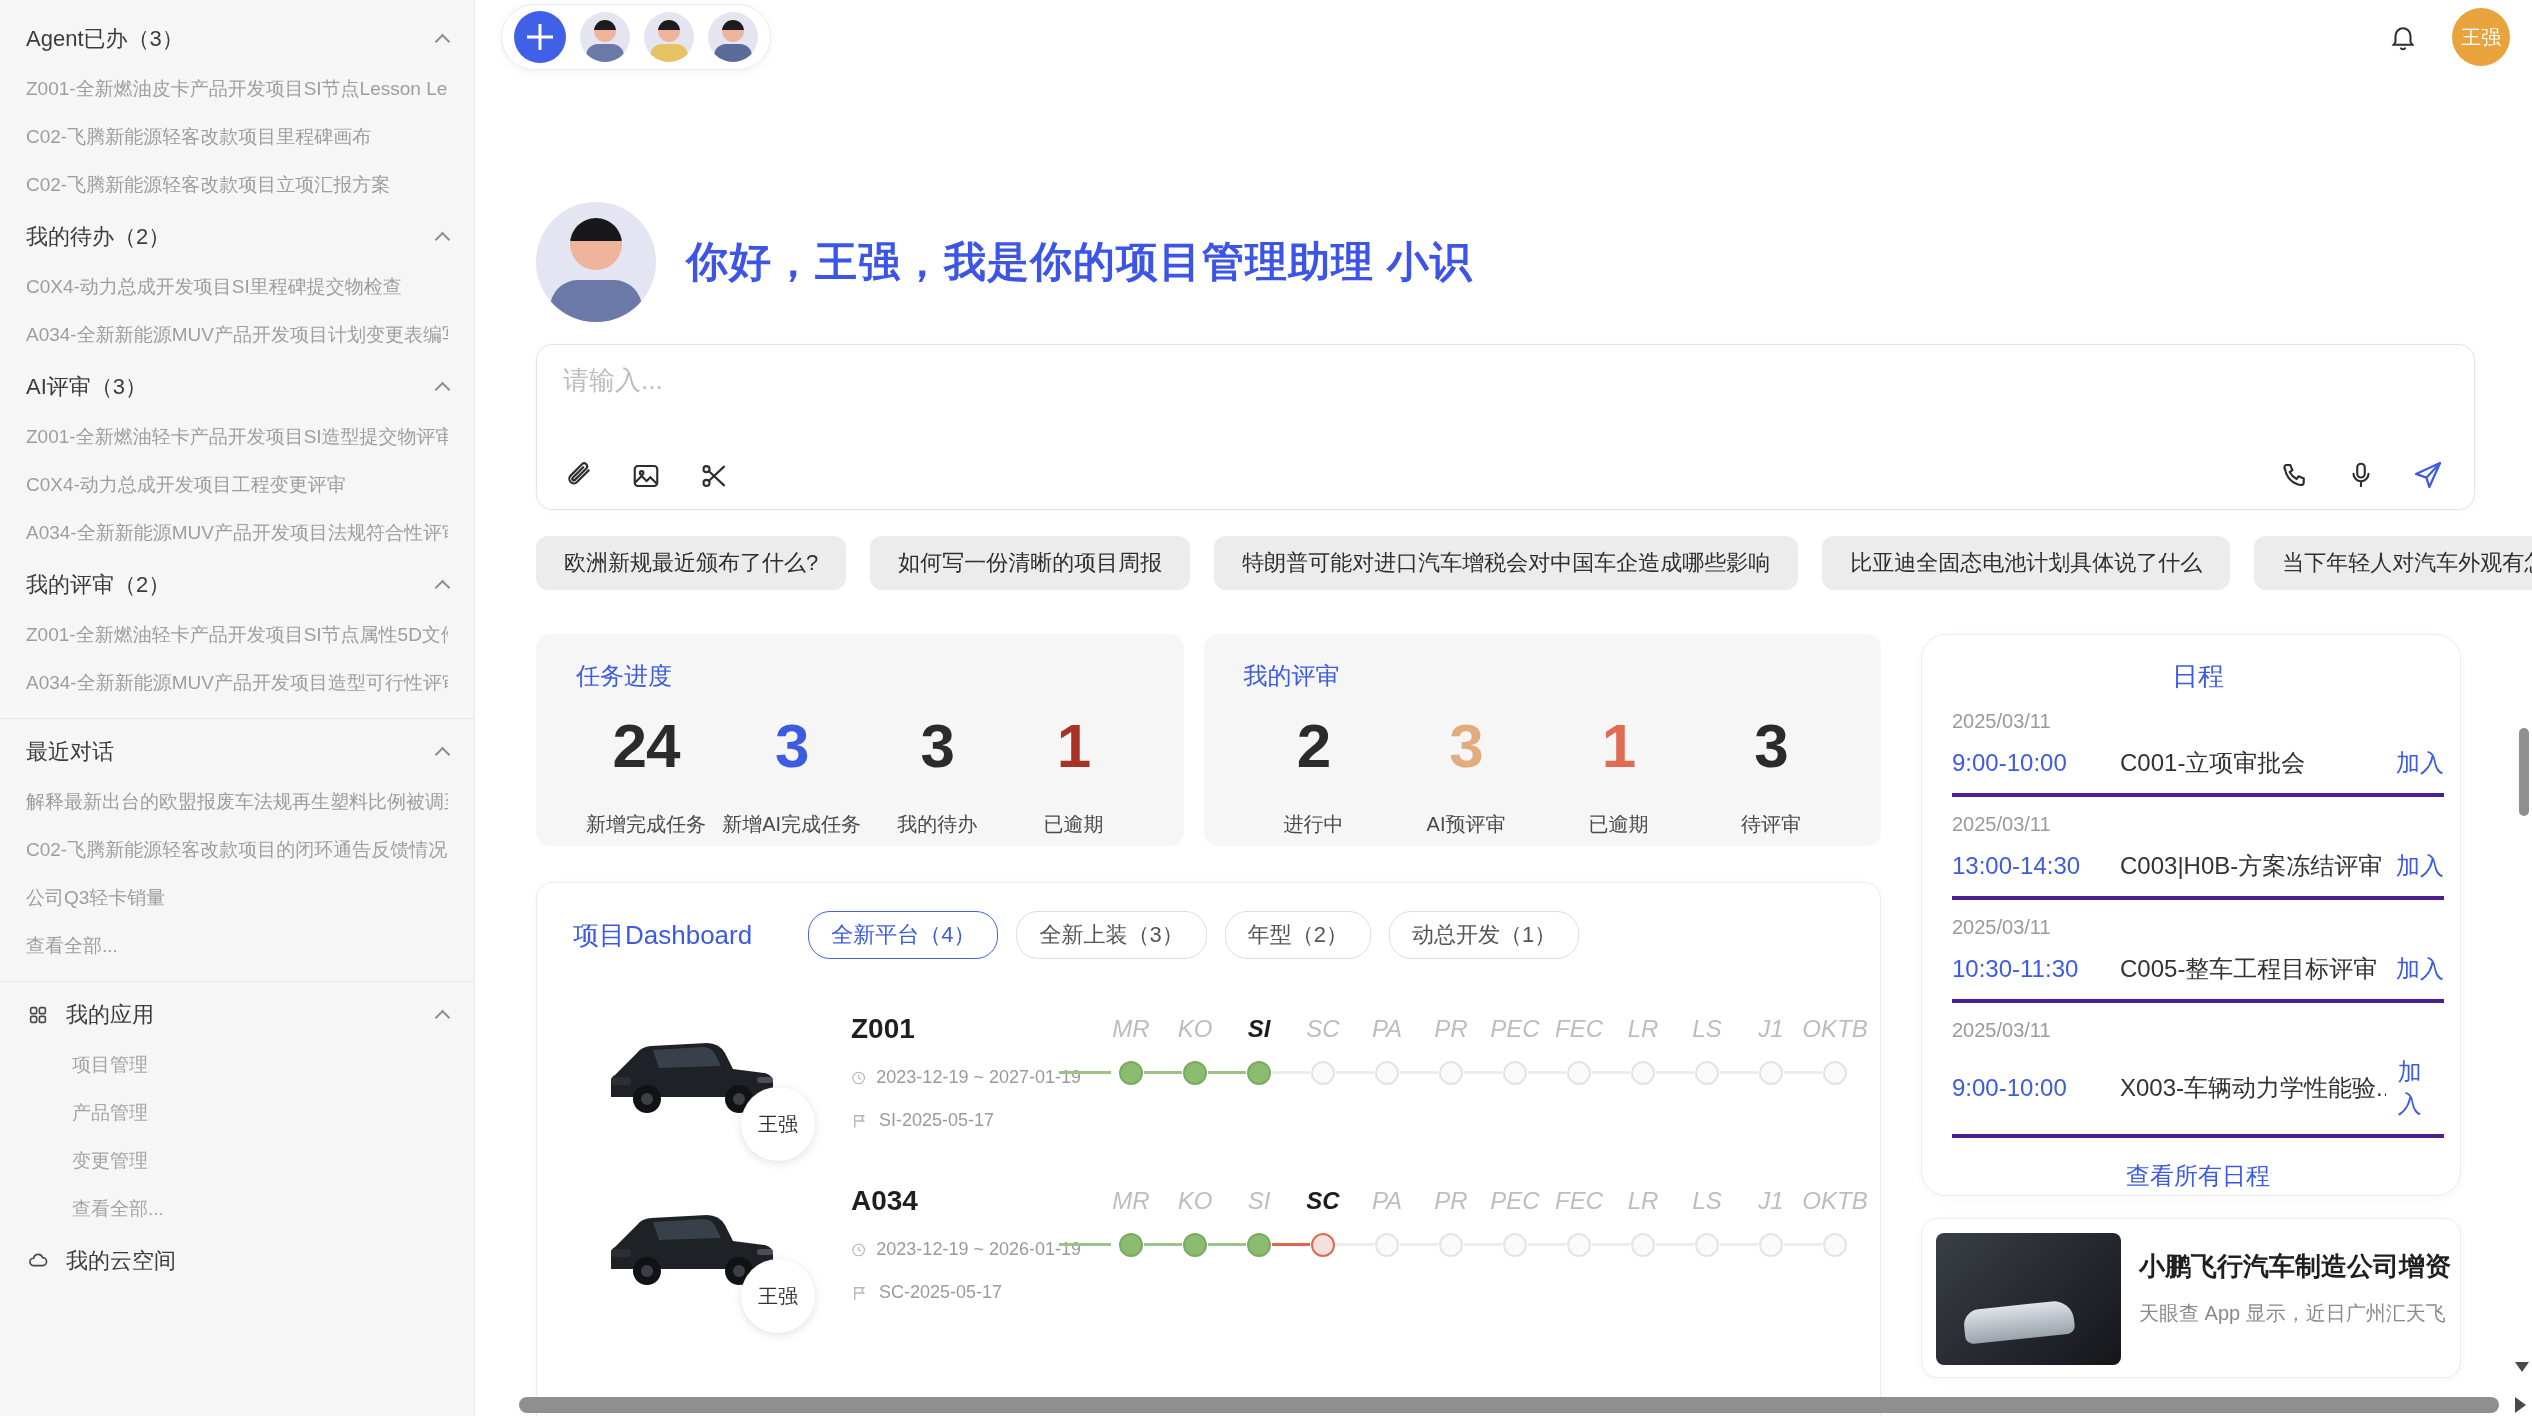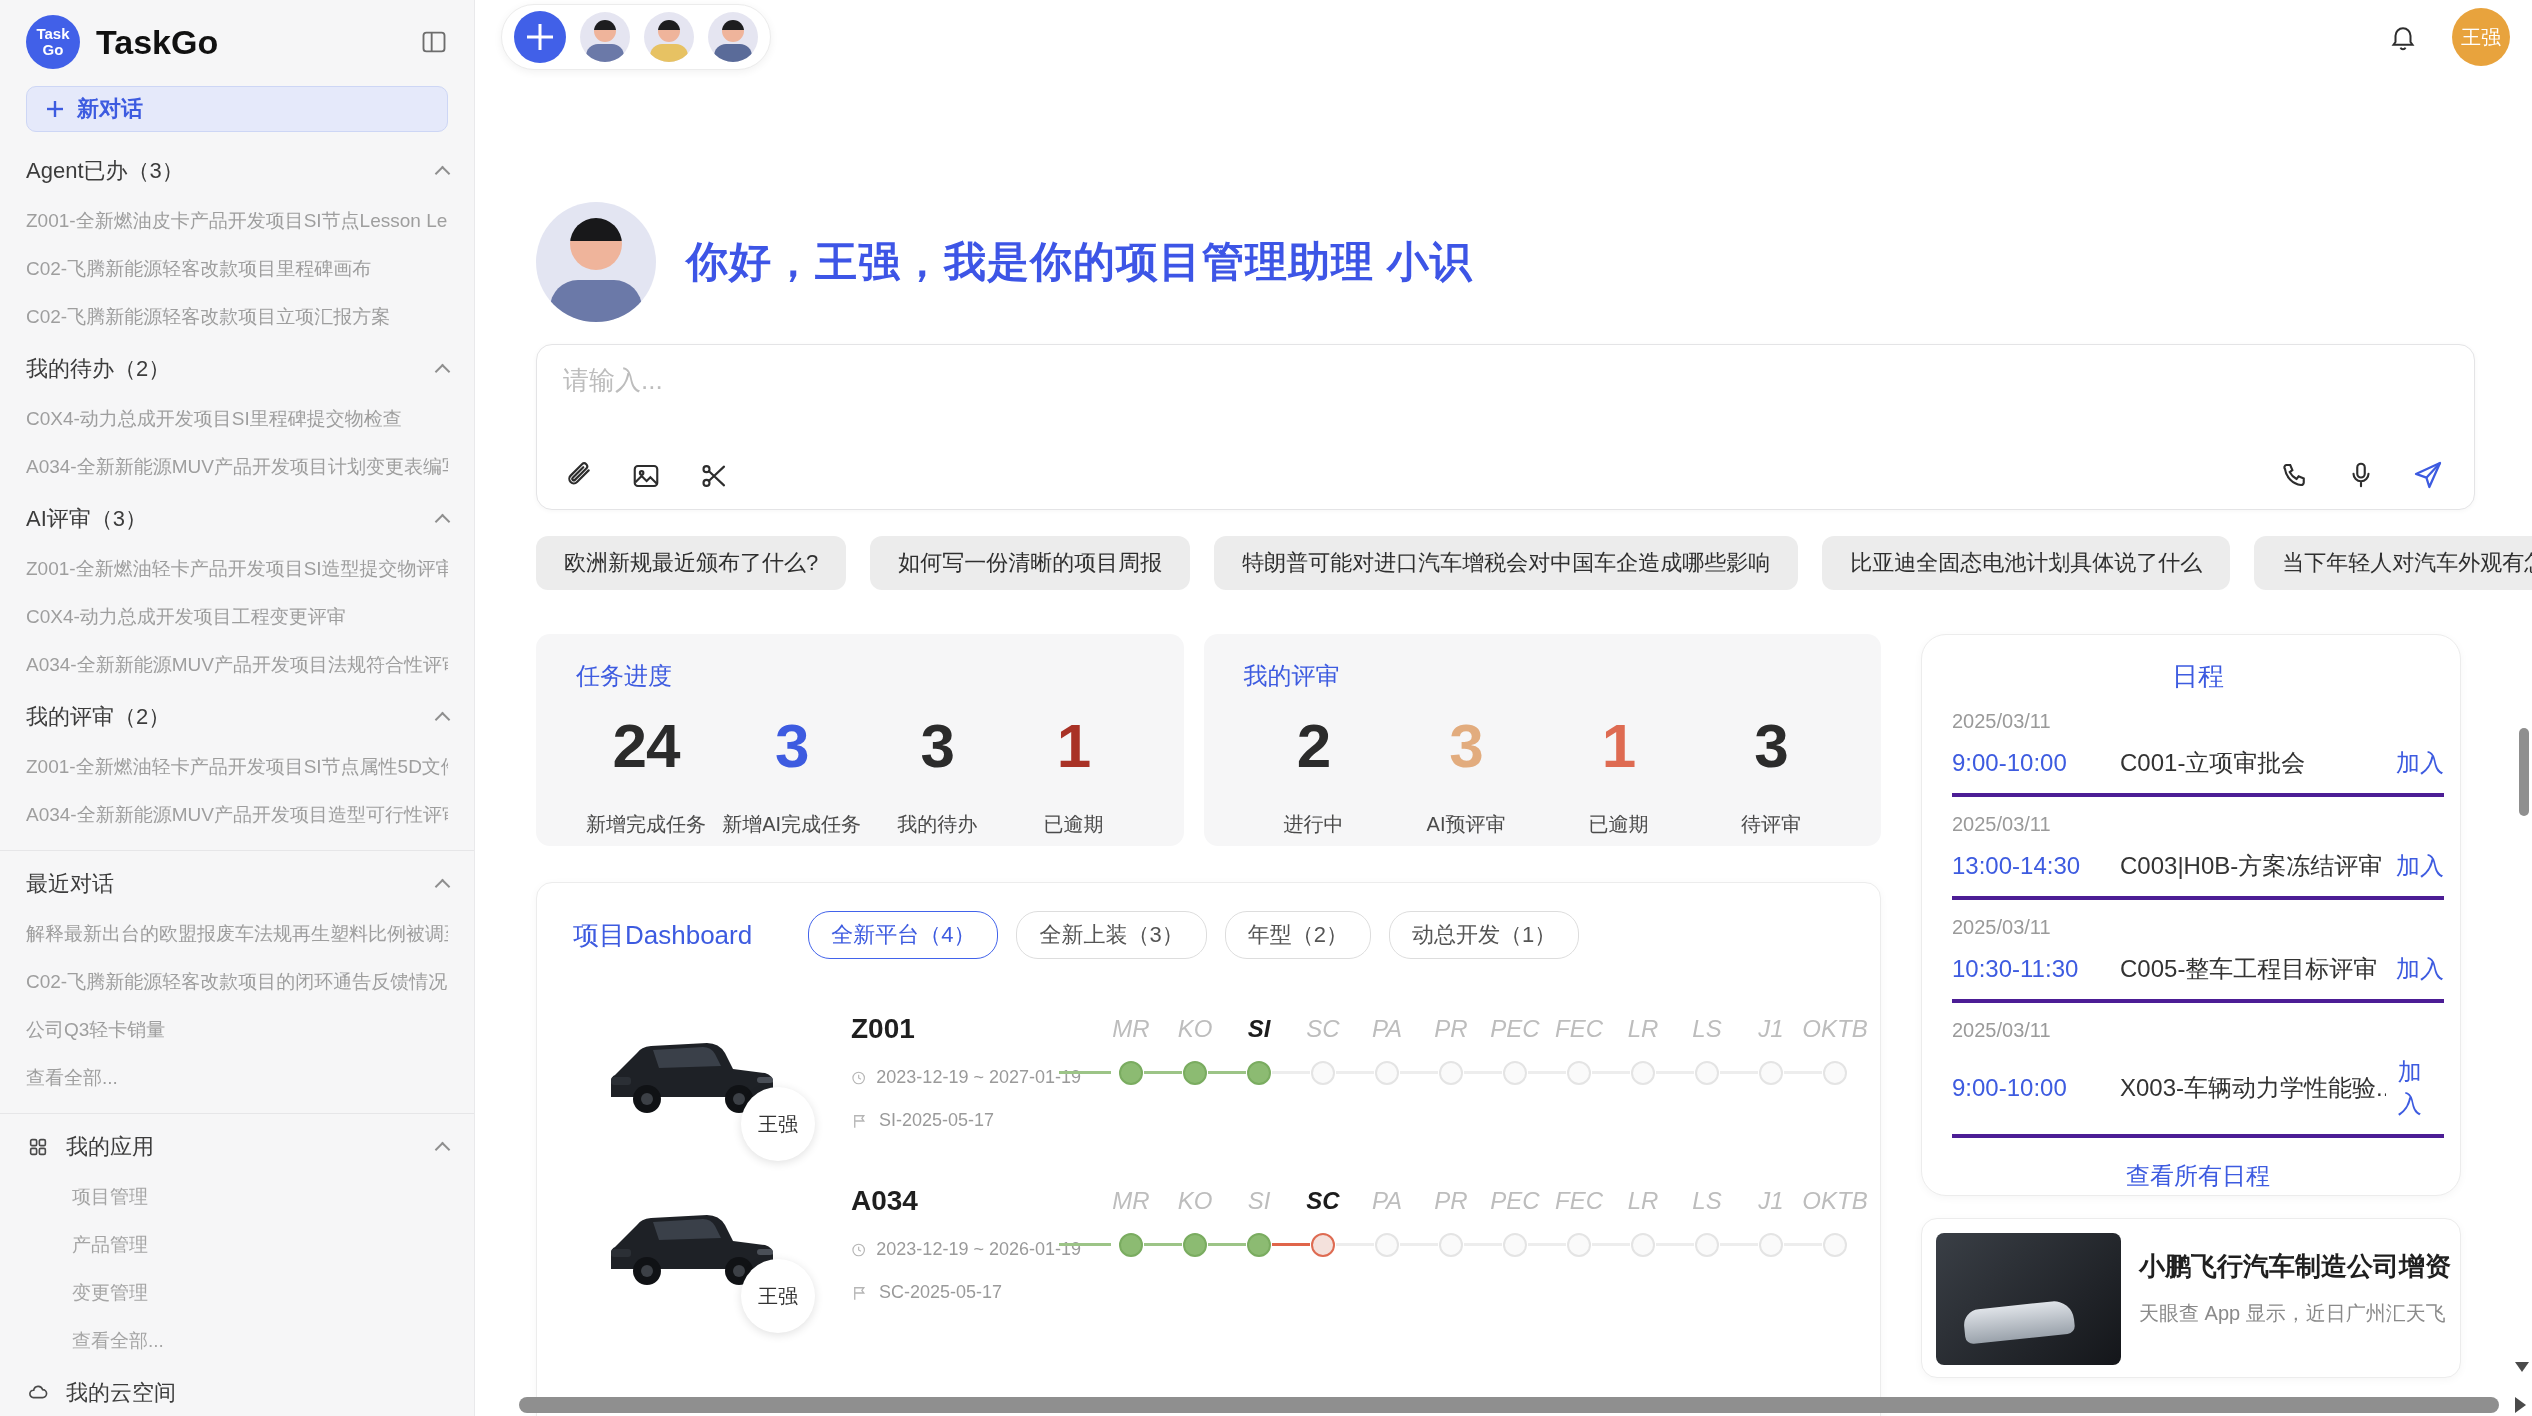--- a/index.html
+++ b/index.html
@@ -163,41 +163,21 @@
                    border-left:7px solid transparent; border-right:7px solid transparent; border-top:10px solid #4a4a4a; }
 
   svg.ic { display:block; }
 </style>
 </head>
 <body>
 
 <div id="app">
 
   <aside class="sidebar">
-    <div class="side-head">
-      <div class="logo">
-        <span>Task</span>
-        <span>Go</span>
-      </div>
-      <div class="app-title">TaskGo</div>
-      <span class="collapse">
-        <svg class="ic" width="28" height="28" viewBox="0 0 24 24" fill="none" stroke="#6d6d6d" stroke-width="1.6">
-          <rect x="3" y="4" width="18" height="16" rx="2.5"></rect>
-            <line x1="10" y1="4" x2="10" y2="20"></line>
-        </svg>
-      </span>
-    </div>
-
-    <div class="new-chat">
-      <svg class="ic" width="20" height="20" viewBox="0 0 20 20" stroke="#3D5BE0" stroke-width="2.4">
-        <line x1="10" y1="2" x2="10" y2="18"></line>
-          <line x1="2" y1="10" x2="18" y2="10"></line>
-      </svg>
-      <span>新对话</span>
-    </div>
+
 
     <div class="sec-head">
       <span>Agent已办（3）</span>
       <i class="chev"></i>
     </div>
     <div class="s-item">Z001-全新燃油皮卡产品开发项目SI节点Lesson Learn报告</div>
     <div class="s-item">C02-飞腾新能源轻客改款项目里程碑画布</div>
     <div class="s-item">C02-飞腾新能源轻客改款项目立项汇报方案</div>
 
     <div class="sec-head">

